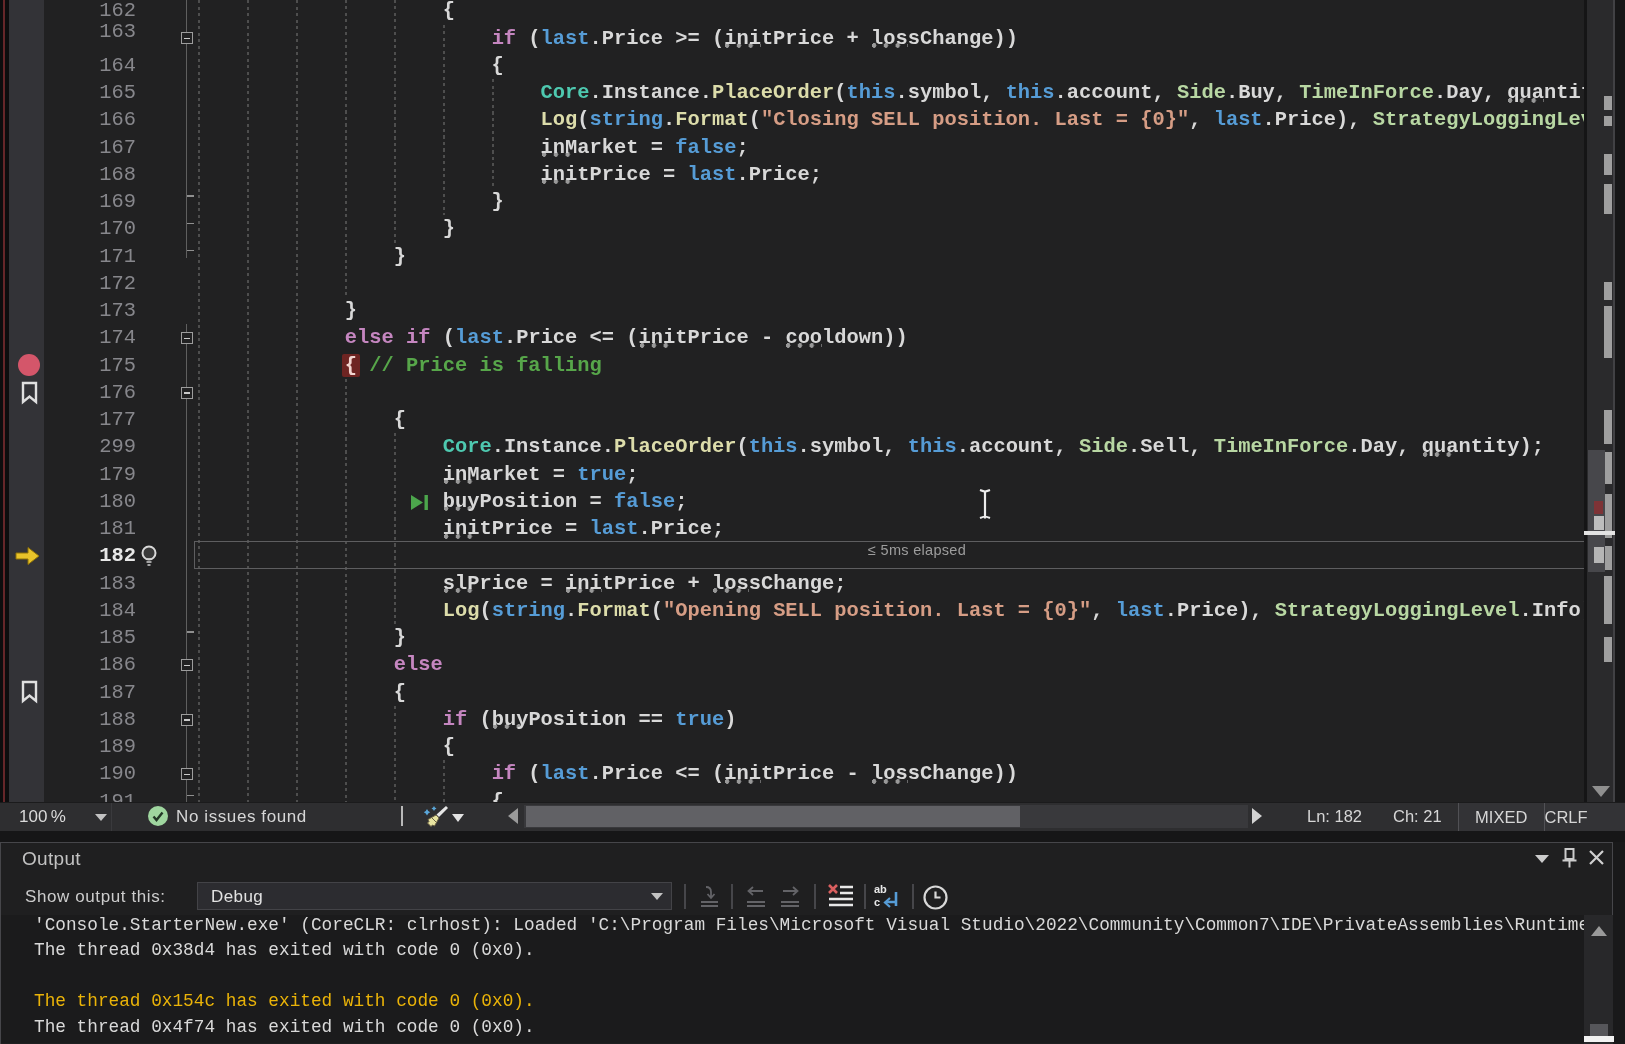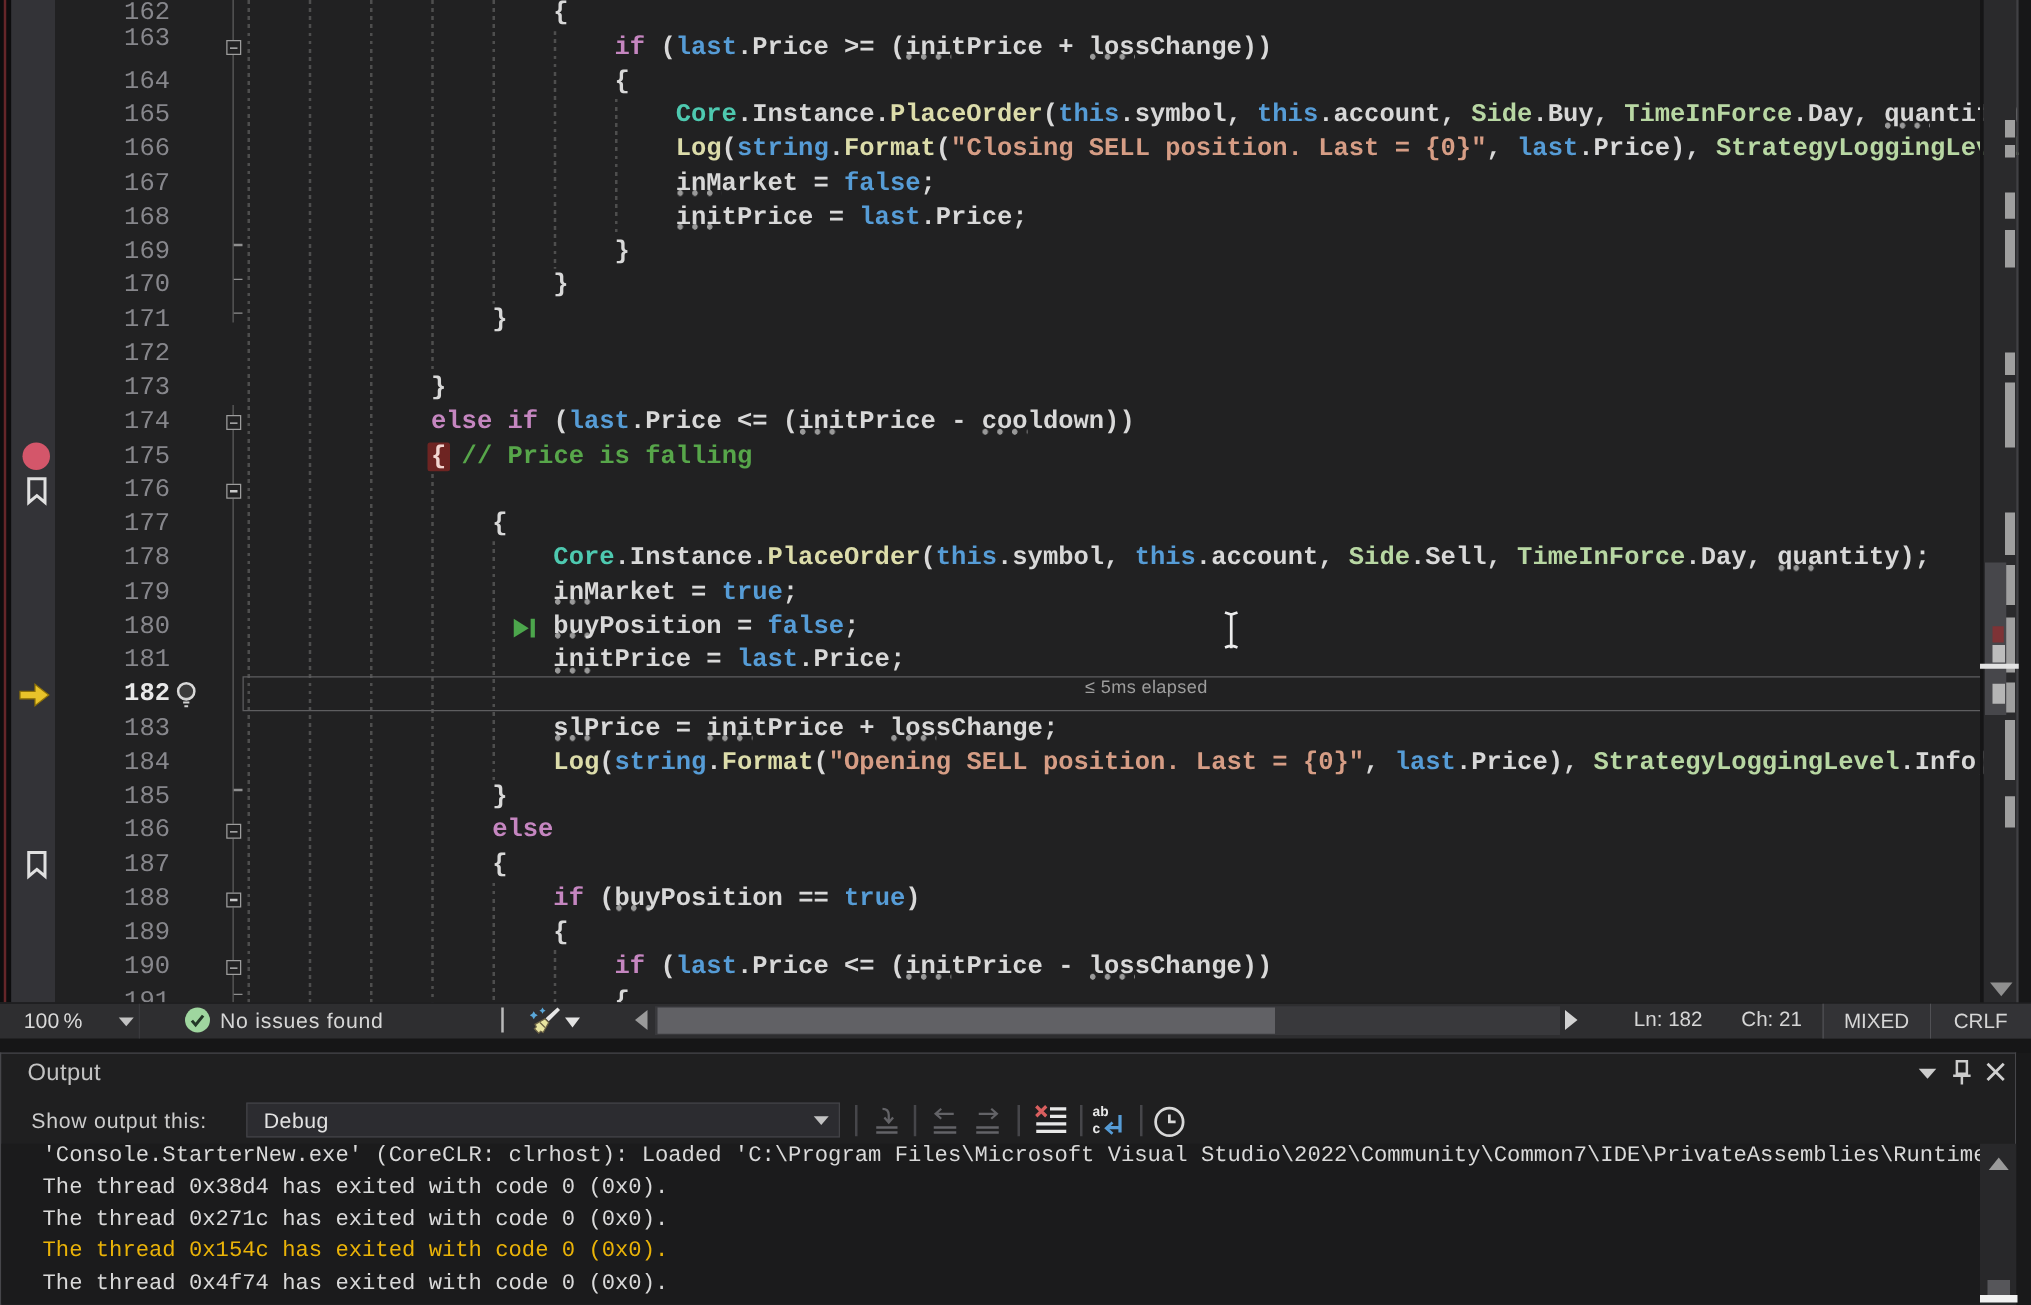--- a/index.html
+++ b/index.html
@@ -78,21 +78,21 @@
 <div class="ln" style="top:269.9px">172</div>
 <div class="ln" style="top:297.1px">173</div>
 <div class="cl" style="top:297.1px"><span class="d">                }</span></div>
 <div class="ln" style="top:324.4px">174</div>
 <div class="cl" style="top:324.4px"><span class="d">                </span><span class="c">else</span><span class="d"> </span><span class="c">if</span><span class="d"> (</span><span class="k">last</span><span class="d">.Price &lt;= (</span><span class="d"><i class="n">ini</i>tPrice</span><span class="d"> - </span><span class="d"><i class="n">coo</i>ldown</span><span class="d">))</span></div>
 <div class="ln" style="top:351.6px">175</div>
 <div class="cl" style="top:351.6px"><span class="d">                </span><span class="d"><span style="background:#6e2422;color:#f2d5d0;padding:0 3px;margin:0 -3px;border-radius:2px">{</span></span><span class="d"> </span><span class="g">// Price is falling</span></div>
 <div class="ln" style="top:378.9px">176</div>
 <div class="ln" style="top:406.1px">177</div>
 <div class="cl" style="top:406.1px"><span class="d">                    {</span></div>
-<div class="ln" style="top:433.4px">178</div>
+<div class="ln" style="top:433.4px">299</div>
 <div class="cl" style="top:433.4px"><span class="d">                        </span><span class="t">Core</span><span class="d">.Instance.</span><span class="m">PlaceOrder</span><span class="d">(</span><span class="k">this</span><span class="d">.symbol, </span><span class="k">this</span><span class="d">.account, </span><span class="e">Side</span><span class="d">.Sell, </span><span class="e">TimeInForce</span><span class="d">.Day, </span><span class="d"><i class="n">qua</i>ntity</span><span class="d">);</span></div>
 <div class="ln" style="top:460.6px">179</div>
 <div class="cl" style="top:460.6px"><span class="d">                        </span><span class="d"><i class="n">inM</i>arket</span><span class="d"> = </span><span class="k">true</span><span class="d">;</span></div>
 <div class="ln" style="top:487.9px">180</div>
 <div class="cl" style="top:487.9px"><span class="d">                        </span><span class="d"><i class="n">buy</i>Position</span><span class="d"> = </span><span class="k">false</span><span class="d">;</span></div>
 <div class="ln" style="top:515.1px">181</div>
 <div class="cl" style="top:515.1px"><span class="d">                        </span><span class="d"><i class="n">ini</i>tPrice</span><span class="d"> = </span><span class="k">last</span><span class="d">.Price;</span></div>
 <div class="ln cur" style="top:542.4px">182</div>
 <div class="cl" style="top:542.4px"><span class="d">                        </span></div>
 <div class="ln" style="top:569.6px">183</div>
@@ -171,21 +171,21 @@
         <path d="M12 3 l.9 1.6 1.6.9 -1.6.9 -.9 1.6 -.9-1.6 -1.6-.9 1.6-.9 z" fill="#5aa7d9"></path>
       </svg></div>
 <div class="abs" style="left:452px;top:813.5px;width:0;height:0;border-left:6.5px solid transparent;border-right:6.5px solid transparent;border-top:8px solid #e3e3e3"></div>
 <div class="abs" style="left:508px;top:808px;width:0;height:0;border-top:8px solid transparent;border-bottom:8px solid transparent;border-right:10px solid #9a9a9a"></div>
 <div class="abs" style="left:524px;top:805px;width:724px;height:23px;background:#39393c"></div>
 <div class="abs" style="left:526px;top:806px;width:494px;height:21px;background:#616165"></div>
 <div class="abs" style="left:1252px;top:808px;width:0;height:0;border-top:8px solid transparent;border-bottom:8px solid transparent;border-left:10px solid #d2d2d2"></div>
 <div class="abs" style="left:1307px;top:802px;height:29px;line-height:29px;font-size:16.5px;color:#d6d6d6">Ln: 182</div>
 <div class="abs" style="left:1393px;top:802px;height:29px;line-height:29px;font-size:16.5px;color:#d6d6d6">Ch: 21</div>
 <div class="abs" style="left:1458px;top:803px;width:86.5px;height:28px;background:#333336;border-left:1.5px solid #515155;border-right:1.5px solid #515155;line-height:28px;text-align:center;font-size:16.5px;color:#d6d6d6">MIXED</div>
-<div class="abs" style="left:1544.5px;top:803px;width:80px;height:28px;background:#333336;line-height:28px;text-align:center;font-size:16.5px;color:#d6d6d6">CRLF</div>
+<div class="abs" style="left:1544.5px;top:803px;width:80px;height:28px;background:#333336;line-height:28px;font-size:16.5px;color:#d6d6d6">CRLF</div>
 <div class="abs" style="left:0;top:831px;width:1625px;height:11px;background:#161617"></div>
 <div class="abs" style="left:0;top:842px;width:1613px;height:202px;background:#1f1f20;border:1px solid #46464a;border-bottom:none"></div>
 <div class="abs" style="left:1613px;top:842px;width:12px;height:202px;background:#19191a"></div>
 <div class="abs" style="left:22px;top:846px;height:26px;line-height:26px;font-size:19px;letter-spacing:.3px;color:#c2c2c2">Output</div>
 <div class="abs" style="left:1535px;top:855px;width:0;height:0;border-left:7px solid transparent;border-right:7px solid transparent;border-top:8px solid #cccccc"></div>
 <div class="abs" style="left:1560px;top:847px"><svg width="20" height="22" viewBox="0 0 20 22">
         <rect x="5.5" y="2" width="8" height="10" fill="none" stroke="#cccccc" stroke-width="2"></rect>
         <path d="M2.5 13.5 h14 M9.5 13.5 v7" stroke="#cccccc" stroke-width="2" fill="none"></path>
       </svg></div>
 <div class="abs" style="left:1588px;top:849px"><svg width="17" height="17" viewBox="0 0 17 17">
@@ -222,20 +222,19 @@
         <path d="M14 20 h10 v-10 M24 24 v-4" stroke="#569cd6" stroke-width="2.6" fill="none"></path>
         <path d="M18 16 l-5 4.5 5 4.5" stroke="#569cd6" stroke-width="2.2" fill="none"></path>
       </svg></div>
 <div class="abs" style="left:922px;top:884px"><svg width="27" height="27" viewBox="0 0 27 27">
         <circle cx="13.5" cy="13.5" r="11" fill="none" stroke="#d8d8d8" stroke-width="2.2"></circle>
         <path d="M13.5 7.5 v6 h5" stroke="#d8d8d8" stroke-width="2.2" fill="none"></path>
       </svg></div>
 <div class="abs" style="left:1px;top:915px;width:1583px;height:128px;background:#1b1b1c;overflow:hidden">
 <div style="position:absolute;left:33px;top:0.0px;height:25.4px;line-height:25.4px;white-space:pre;font:400 17.75px 'Liberation Mono',monospace;color:#d9d9d9">'Console.StarterNew.exe' (CoreCLR: clrhost): Loaded 'C:\Program Files\Microsoft Visual Studio\2022\Community\Common7\IDE\PrivateAssemblies\Runtime</div>
 <div style="position:absolute;left:33px;top:25.4px;height:25.4px;line-height:25.4px;white-space:pre;font:400 17.75px 'Liberation Mono',monospace;color:#d9d9d9">The thread 0x38d4 has exited with code 0 (0x0).</div>
-<div style="position:absolute;left:33px;top:50.8px;height:25.4px;line-height:25.4px;white-space:pre;font:400 17.75px 'Liberation Mono',monospace;color:#d9d9d9">The thread 0x271c has exited with code 0 (0x0).</div>
 <div style="position:absolute;left:33px;top:76.2px;height:25.4px;line-height:25.4px;white-space:pre;font:400 17.75px 'Liberation Mono',monospace;color:#eab308">The thread 0x154c has exited with code 0 (0x0).</div>
 <div style="position:absolute;left:33px;top:101.6px;height:25.4px;line-height:25.4px;white-space:pre;font:400 17.75px 'Liberation Mono',monospace;color:#d9d9d9">The thread 0x4f74 has exited with code 0 (0x0).</div>
 </div>
 <div class="abs" style="left:1584px;top:915px;width:29px;height:129px;background:#28282a"></div>
 <div class="abs" style="left:1591px;top:926px;width:0;height:0;border-left:8px solid transparent;border-right:8px solid transparent;border-bottom:10px solid #9a9a9a"></div>
 <div class="abs" style="left:1590px;top:1024px;width:18px;height:12px;background:#56565a"></div>
 <div class="abs" style="left:1584px;top:1036px;width:30px;height:6px;background:#f2f2f2"></div>
 </div>
 </body></html>

